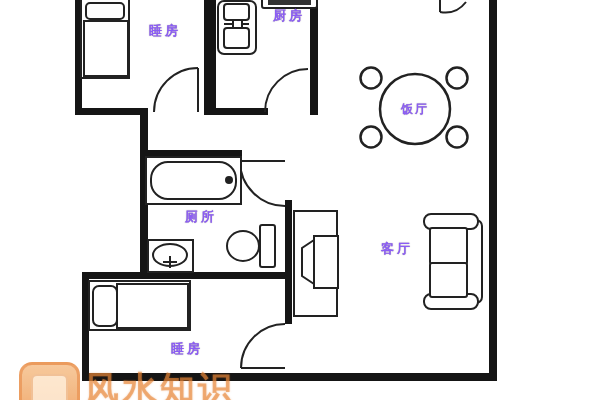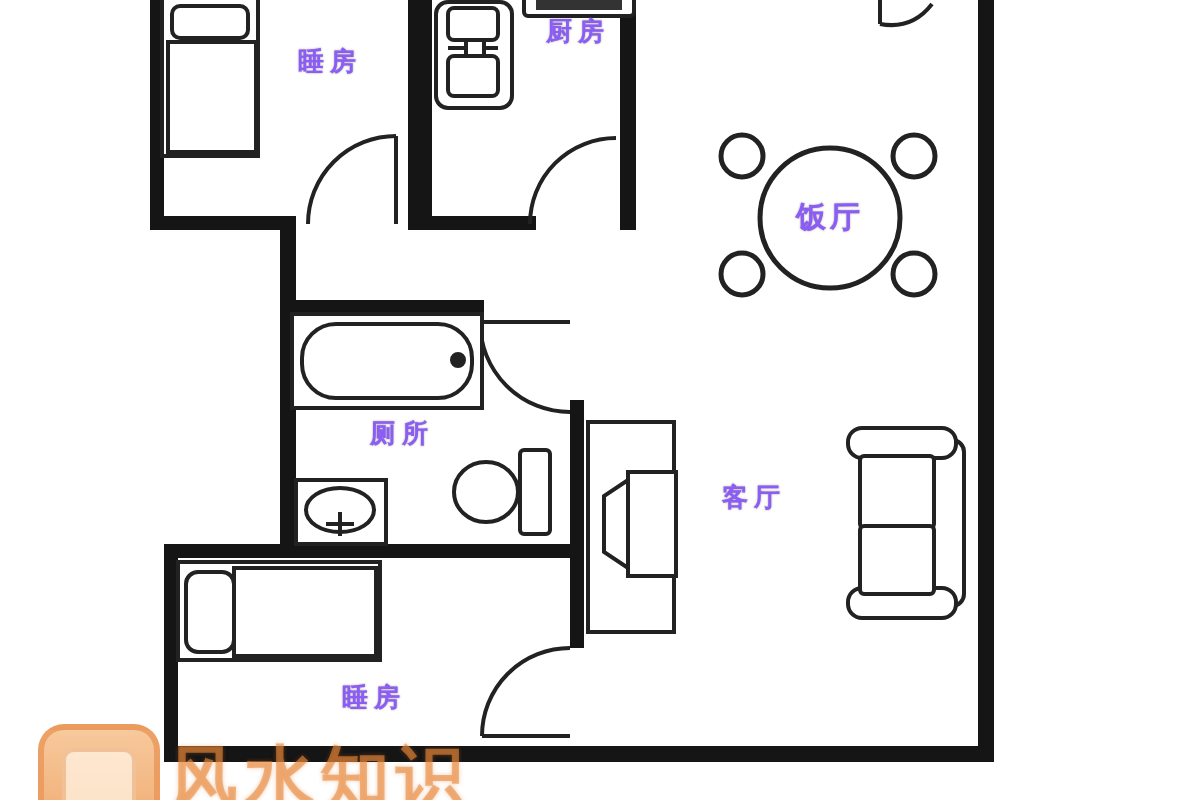--- a/index.html
+++ b/index.html
@@ -6,21 +6,21 @@
   #stage{
     position:relative;width:600px;height:400px;background:#ffffff;
     overflow:hidden;font-family:"Liberation Sans",sans-serif;
   }
   #plan-svg{position:absolute;left:0;top:0;}
   .room-label{
     position:absolute;transform:translate(-50%,-50%);
     font-size:13px;font-weight:bold;color:#8b5cf6;letter-spacing:3px;
     white-space:nowrap;text-shadow:0 0 1px rgba(60,50,45,.5);
   }
-  .room-label.small{font-size:15px;letter-spacing:2px;}
+  .room-label.small{font-size:12px;letter-spacing:2px;}
   #watermark-text{
     position:absolute;left:84px;top:366px;
     font-size:35px;font-weight:bold;letter-spacing:3px;
     color:rgba(233,138,60,0.60);
     text-shadow:0 0 2px rgba(220,110,30,0.35);
     white-space:nowrap;
   }
   #watermark-logo{
     position:absolute;left:19px;top:362px;width:55px;height:46px;
     background:linear-gradient(180deg,#f6c08b 0%,#efa15f 100%);
@@ -142,21 +142,21 @@
         <rect x="93" y="286" width="24" height="40" rx="6"></rect>
         <rect x="117" y="284" width="71" height="44"></rect>
       </g>
     </g>
   </svg>
 
   <div class="room-label" style="left:165px;top:31px">睡房</div>
   <div class="room-label" style="left:289px;top:16px">厨房</div>
   <div class="room-label small" style="left:415px;top:109px">饭厅</div>
   <div class="room-label" style="left:201px;top:217px">厕所</div>
-  <div class="room-label" style="left:377px;top:249px">客厅</div>
+  <div class="room-label" style="left:397px;top:249px">客厅</div>
   <div class="room-label" style="left:187px;top:349px">睡房</div>
 
   <div id="watermark-logo">
     <div class="inner"></div>
   </div>
   <div id="watermark-text">风水知识</div>
 
 </div>
 
 </body></html>

